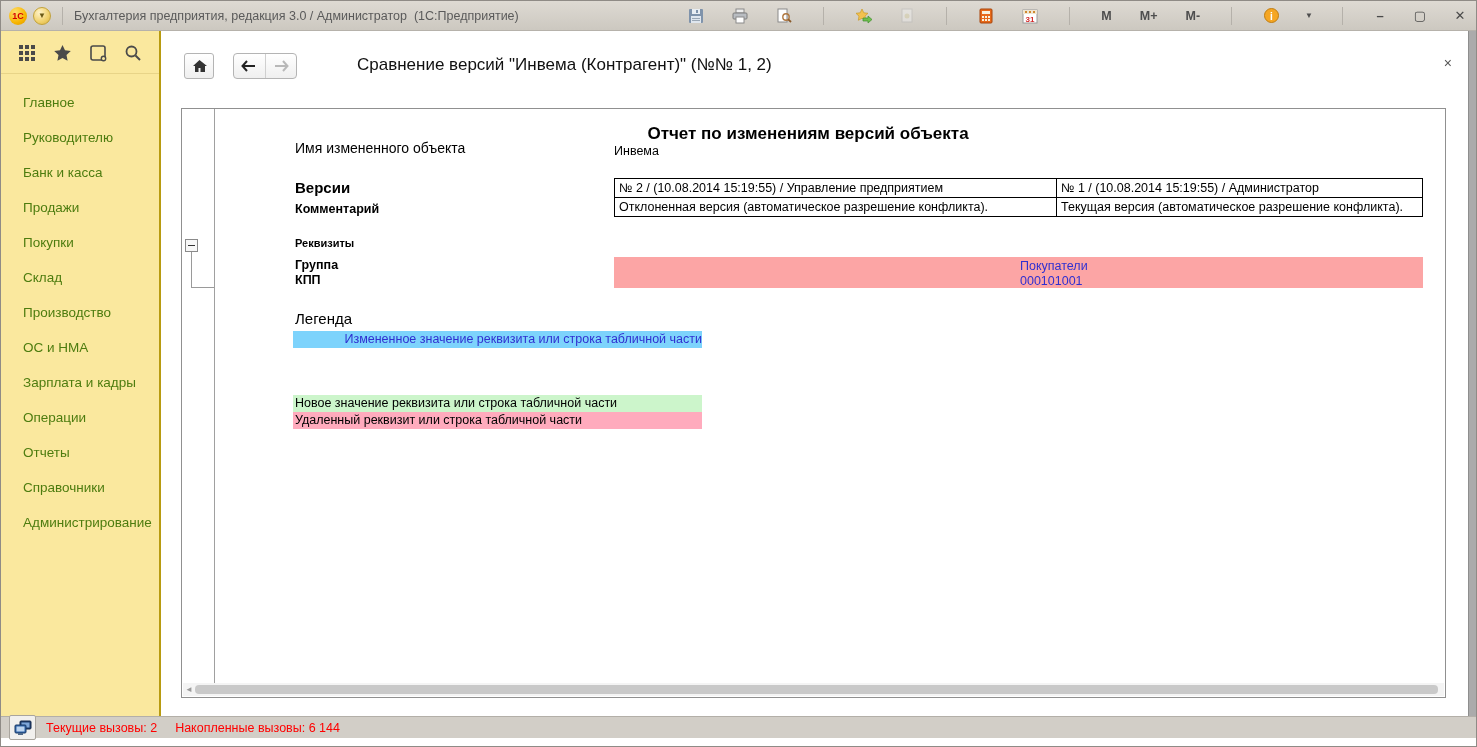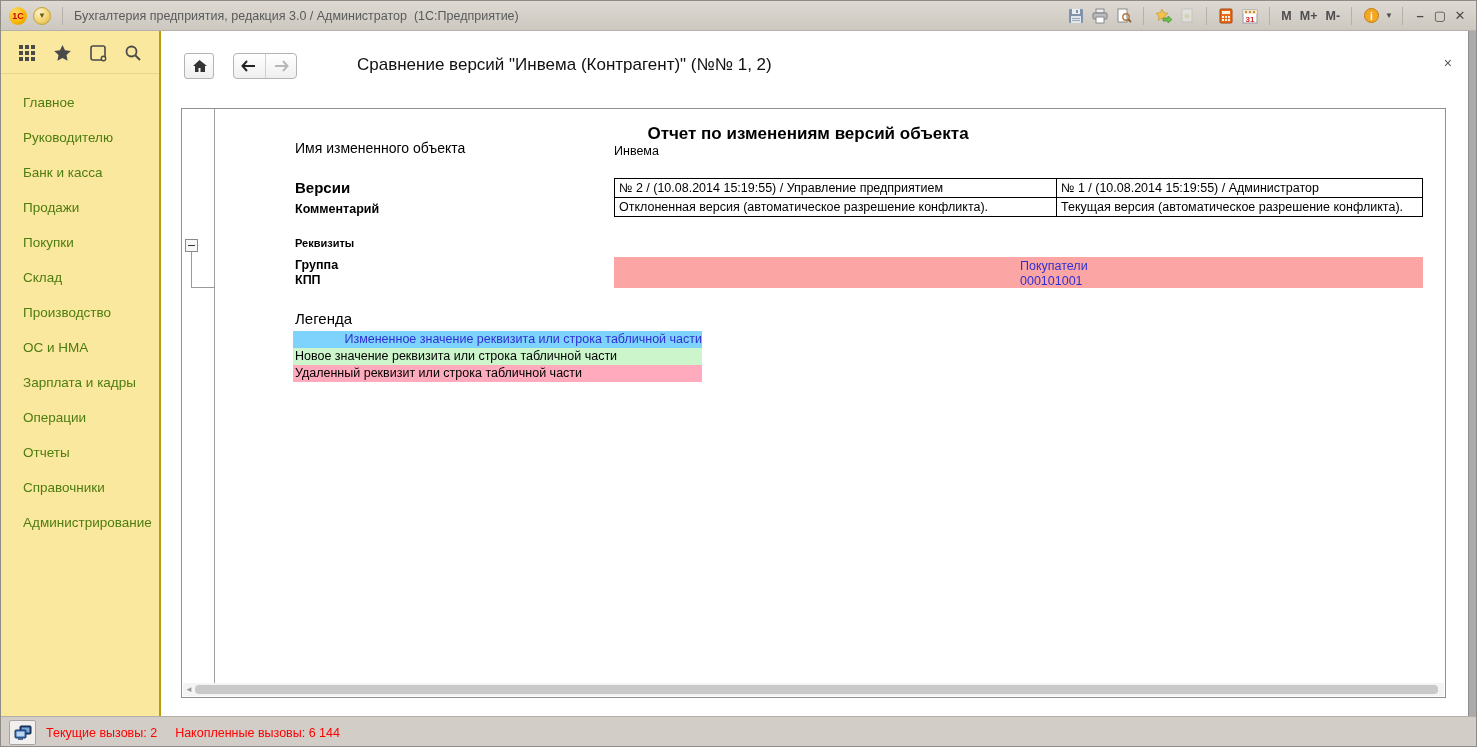--- a/index.html
+++ b/index.html
@@ -10,21 +10,21 @@
   .titlebar { position:absolute; left:0; top:0; width:1477px; height:30px;
     background:linear-gradient(#dedad3,#ccc8c0); border-bottom:1px solid #b6b2ab;
     display:flex; align-items:center; }
   .tb-left { display:flex; align-items:center; gap:6px; padding-left:8px; }
   .logo-1c { width:18px; height:18px; border-radius:50%; background:radial-gradient(circle at 35% 30%,#ffdf6e,#f7b500 60%,#d89400);
     display:flex; align-items:center; justify-content:center; font-size:9px; font-weight:bold; color:#d40000; }
   .menu-circle { width:18px; height:18px; border-radius:50%; background:radial-gradient(circle at 35% 30%,#fff3c9,#f0d06a 60%,#d9b13e);
     border:1px solid #c2a23a; display:flex; align-items:center; justify-content:center; color:#6b5a17; font-size:8px; }
   .tb-sep { width:1px; height:18px; background:#b5b1aa; margin:0 5px; }
   .tb-title { color:#5a5a5a; font-size:12.5px; white-space:pre; }
-  .tb-right { margin-left:auto; display:flex; align-items:center; gap:4px; padding-right:10px; }
+  .tb-right { margin-left:auto; display:flex; align-items:center; gap:24px; padding-right:10px; }
   .tb-btn { display:flex; align-items:center; justify-content:center; width:20px; height:20px; cursor:default; }
   .tb-mem { font-size:12.5px; font-weight:bold; color:#4e4e4e; width:auto; padding:0 2px; }
   .tb-win { font-size:13px; color:#4a4a4a; font-weight:bold; width:16px; }
   .dim { opacity:.45; }
   .caret { font-size:8px; color:#4e4e4e; }
 
   
   .sidebar { position:absolute; left:0; top:30px; width:160px; height:685px;
     background:#fae89e; border-right:2px solid #b89b10; }
   .sb-icons { display:flex; justify-content:space-between; padding:12px 16px 10px 16px; border-bottom:1px solid #e8d488; }
@@ -67,29 +67,29 @@
   .lbl-attr-1 { position:absolute; left:113px; top:149px; font-size:12.5px; font-weight:bold; }
   .lbl-attr-2 { position:absolute; left:113px; top:164px; font-size:12.5px; font-weight:bold; }
   .attr-hl { position:absolute; left:432px; top:148px; width:809px; height:31px; background:#fca5a5; }
   .attr-val-1 { position:absolute; left:406px; top:2px; font-size:12.5px; color:#3030d0; }
   .attr-val-2 { position:absolute; left:406px; top:17px; font-size:12.5px; color:#3030d0; }
 
   .lbl-legend { position:absolute; left:113px; top:201px; font-size:15px; font-weight:normal; }
   .legend-rows { position:absolute; left:111px; top:222px; width:409px; }
   .legend-row { height:17px; line-height:17px; font-size:12.5px; padding-left:2px; white-space:nowrap; }
   .legend-changed { background:#7dd3fc; color:#3030d0;text-align:right; }
-  .legend-new { background:#ccf5cb; color:#000; }
+  .legend-new { background:#ccf5cb; color:#000;margin-top:47px; }
   .legend-deleted { background:#ffabbd; color:#000; }
 
   .hscroll { position:absolute; left:1px; top:574px; width:1261px; height:13px; background:#f4f4f4; display:flex; align-items:center; }
   .hs-arrow { width:12px; text-align:center; font-size:8px; color:#9a9a9a; }
   .hs-thumb { height:9px; flex:1; margin-right:6px; background:#c9c9c9; border-radius:4px; }
 
   
-  .statusbar { position:absolute; left:0; top:715px; width:1477px; height:32px; background:#d2cec7; border-top:1px solid #b3afa8;
+  .statusbar { position:absolute; left:0; top:715px; width:1477px; height:22px; background:#d2cec7; border-top:1px solid #b3afa8;
     display:flex; align-items:center;text-align:right; }
   .sb-btn { width:27px; height:25px; margin-left:8px; background:#f1f0ee; border:1px solid #a9a59e; border-radius:2px;
     display:flex; align-items:center; justify-content:center; }
   .sb-calls { display:flex; gap:18px; margin-left:10px; font-size:12.5px; color:#ff0000; }
 
   svg { display:block; }
 </style>
 </head>
 <body>
 

